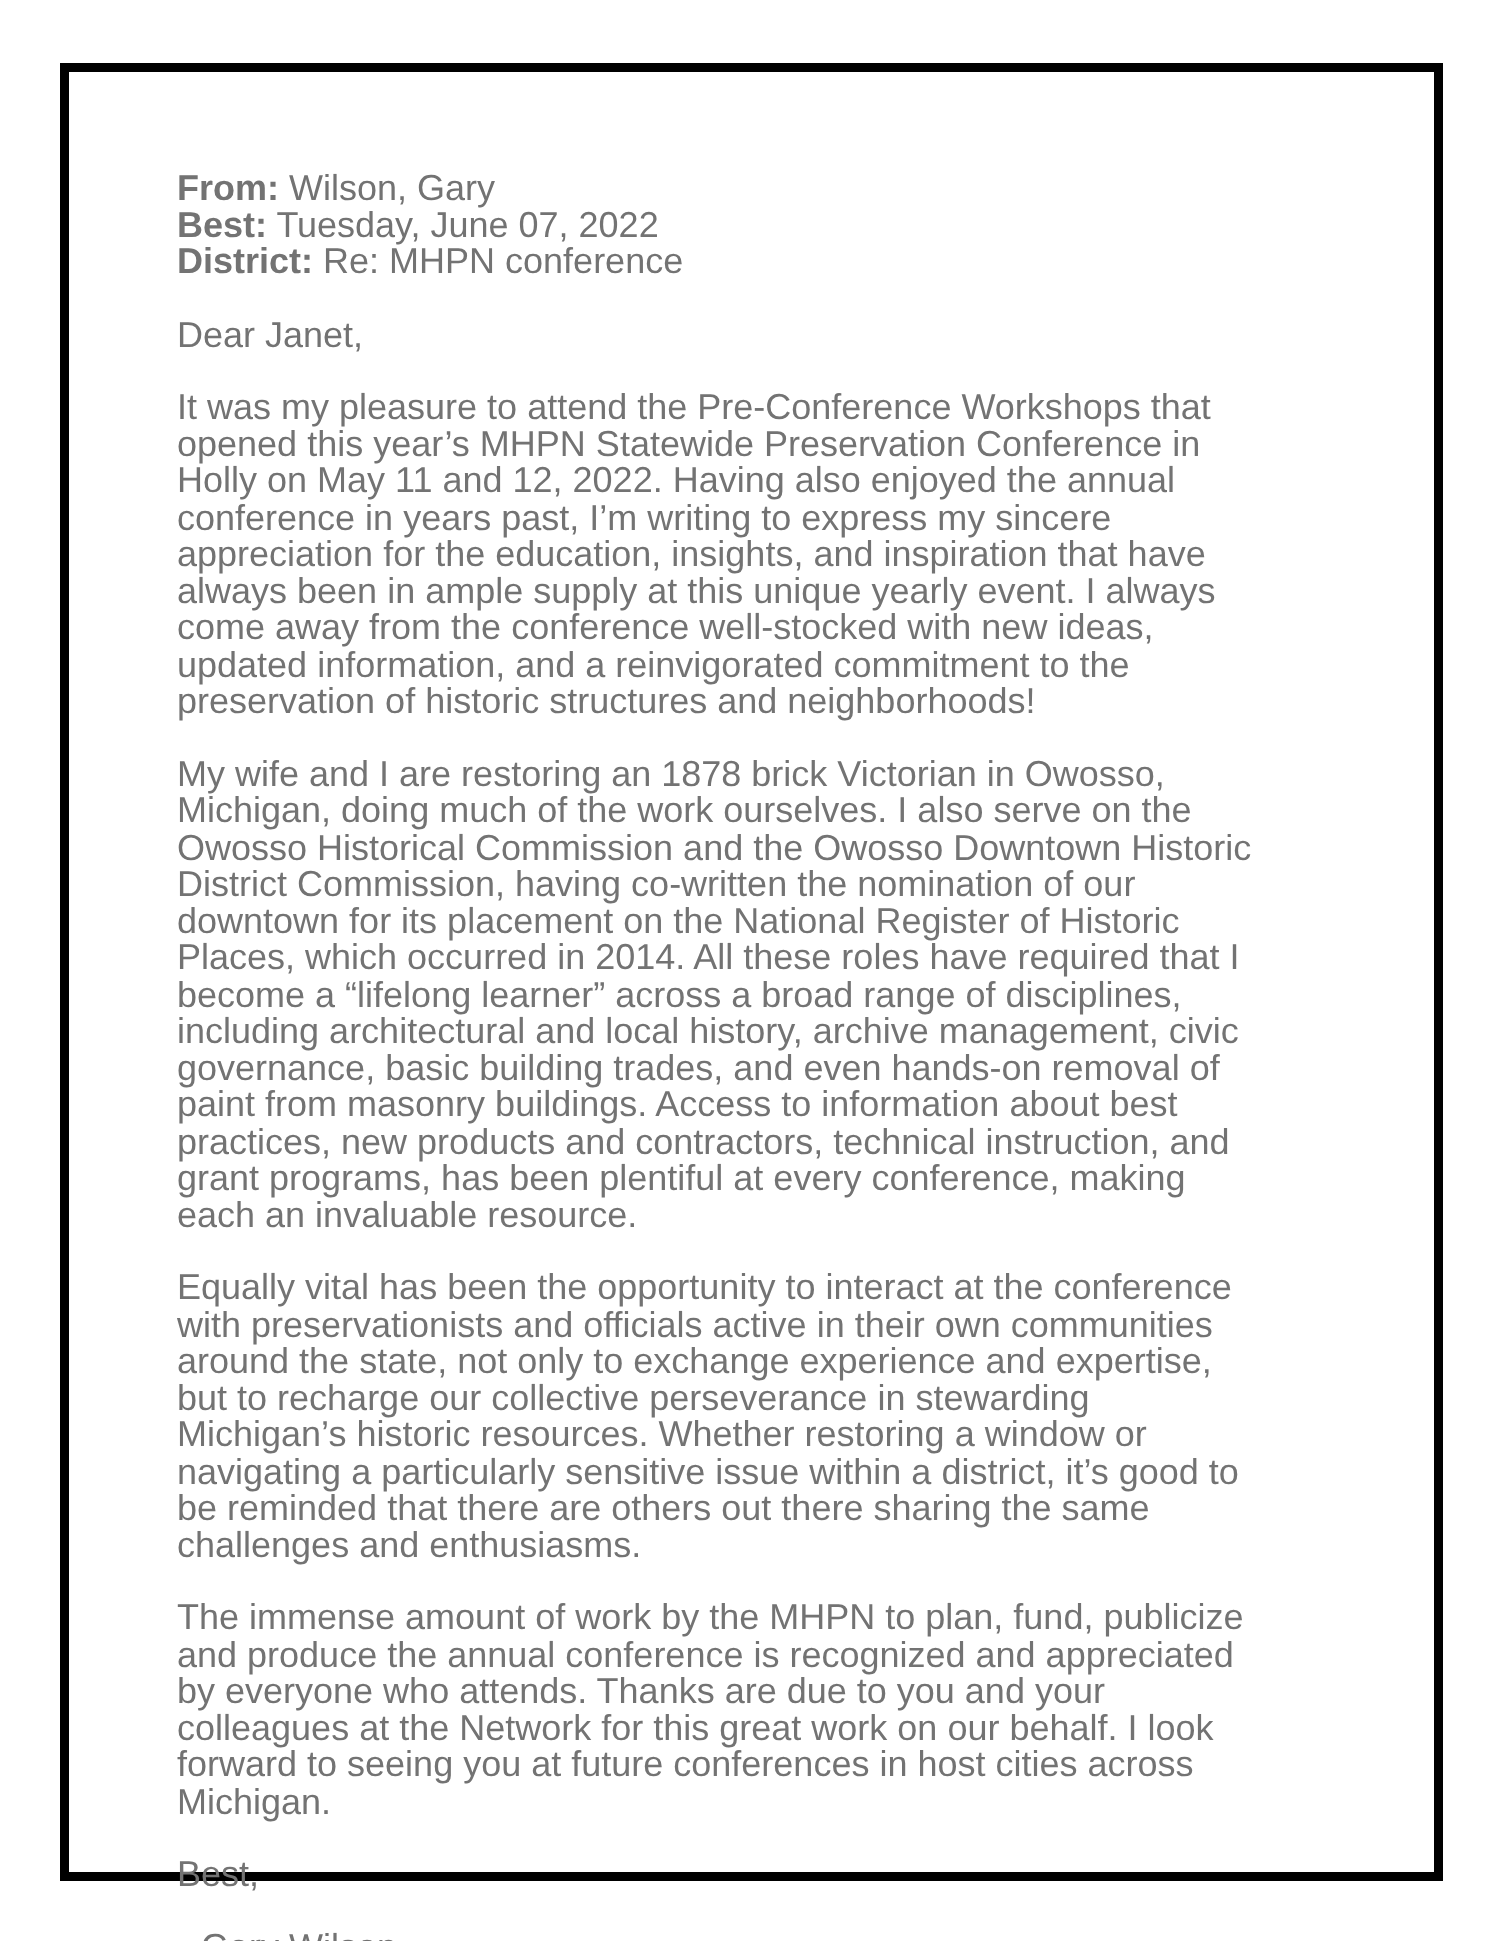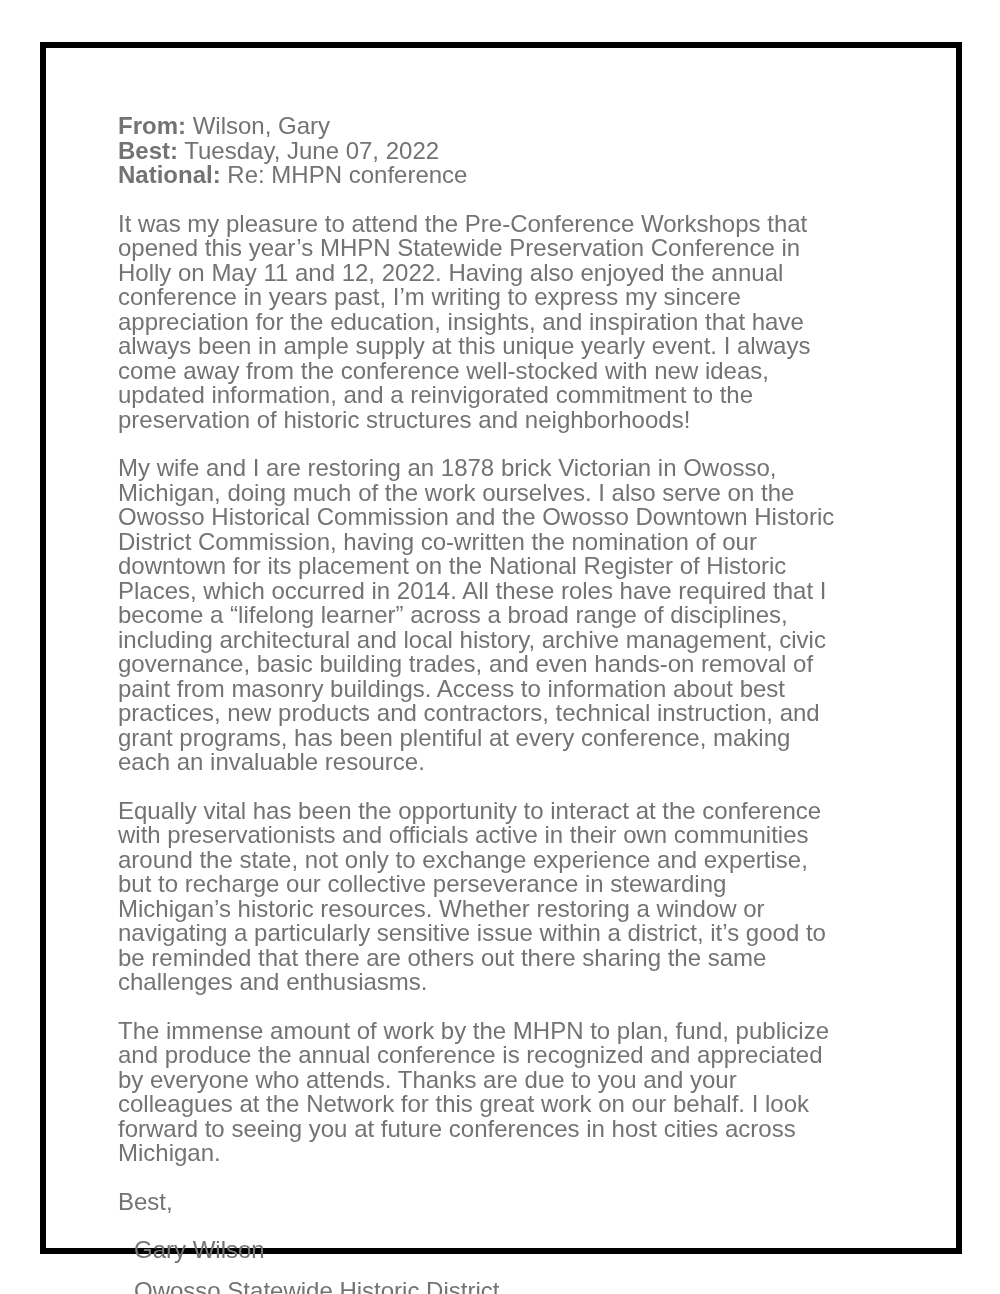--- a/index.html
+++ b/index.html
@@ -39,23 +39,24 @@
 </style>
 </head>
 <body>
 
 <div class="frame">
   <div class="content">
 
     <div class="email-header">
       <p class="hline"><strong>From:</strong> <span>Wilson, Gary</span></p>
       <p class="hline"><strong>Best:</strong> <span>Tuesday, June 07, 2022</span></p>
-      <p class="hline"><strong>National:</strong> <span>Re: MHPN conference</span></p>
+      <p class="hline"><strong>District:</strong> <span>Re: MHPN conference</span></p>
     </div>
 
+    <p class="para">Dear Janet,</p>
 
     <p class="para">It was my pleasure to attend the Pre-Conference Workshops that opened this year’s MHPN Statewide Preservation Conference in Holly on May 11 and 12, 2022. Having also enjoyed the annual conference in years past, I’m writing to express my sincere appreciation for the education, insights, and inspiration that have always been in ample supply at this unique yearly event. I always come away from the conference well-stocked with new ideas, updated information, and a reinvigorated commitment to the preservation of historic structures and neighborhoods!</p>
     <p class="para">My wife and I are restoring an 1878 brick Victorian in Owosso, Michigan, doing much of the work ourselves. I also serve on the Owosso Historical Commission and the Owosso Downtown Historic District Commission, having co-written the nomination of our downtown for its placement on the National Register of Historic Places, which occurred in 2014. All these roles have required that I become a “lifelong learner” across a broad range of disciplines, including architectural and local history, archive management, civic governance, basic building trades, and even hands-on removal of paint from masonry buildings. Access to information about best practices, new products and contractors, technical instruction, and grant programs, has been plentiful at every conference, making each an invaluable resource.</p>
     <p class="para">Equally vital has been the opportunity to interact at the conference with preservationists and officials active in their own communities around the state, not only to exchange experience and expertise, but to recharge our collective perseverance in stewarding Michigan’s historic resources. Whether restoring a window or navigating a particularly sensitive issue within a district, it’s good to be reminded that there are others out there sharing the same challenges and enthusiasms.</p>
     <p class="para">The immense amount of work by the MHPN to plan, fund, publicize and produce the annual conference is recognized and appreciated by everyone who attends. Thanks are due to you and your colleagues at the Network for this great work on our behalf. I look forward to seeing you at future conferences in host cities across Michigan.</p>
 
     <p class="para">Best,</p>
 
     <div class="signature">
       <p class="sigline">Gary Wilson</p>

